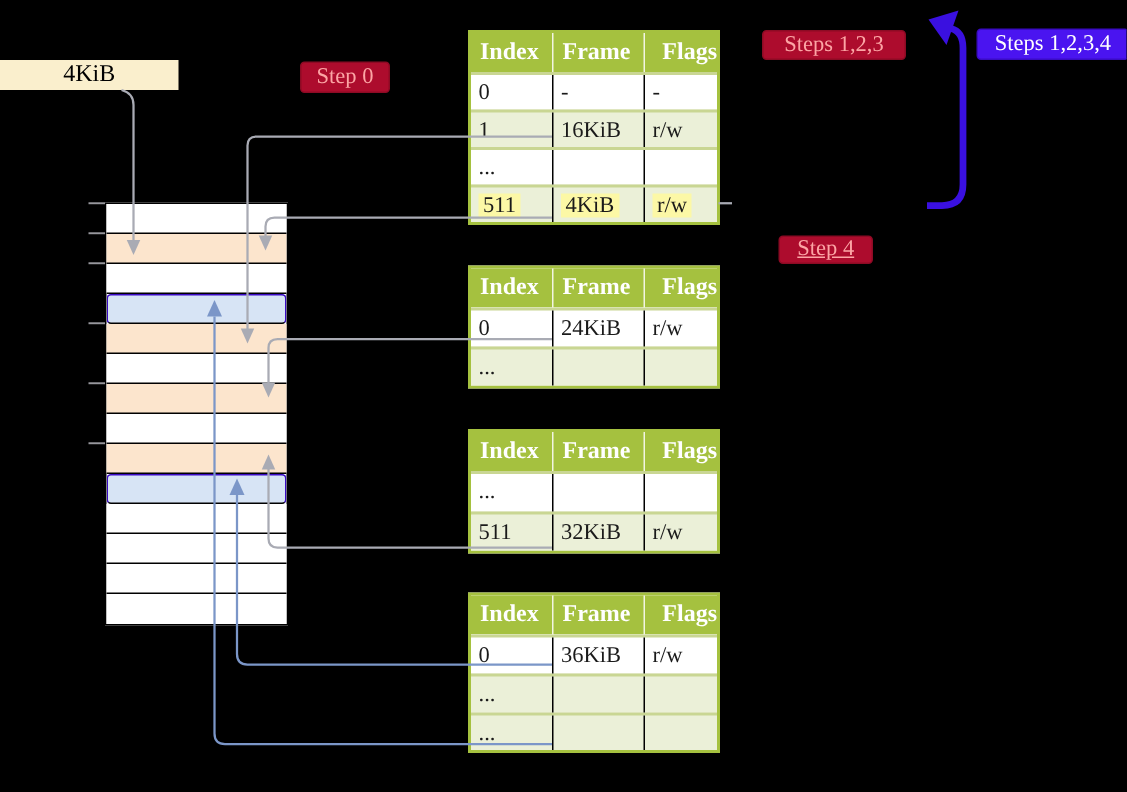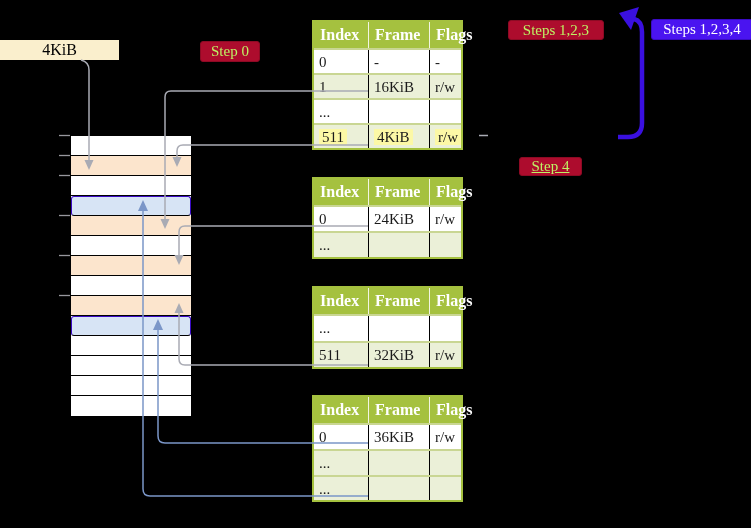--- a/index.html
+++ b/index.html
@@ -21,37 +21,37 @@
   body{
     width:751px;height:528px;position:relative;overflow:hidden;
     background:#000;
     font-family:"Liberation Serif","DejaVu Serif",serif;
   }
   .label{
     position:absolute;display:flex;align-items:center;justify-content:center;
     font-size:15px;line-height:1;white-space:nowrap;
   }
   .cream{background:var(--label-cream);color:#000;font-size:16px;}
-  .red{background:var(--label-red);color:#bef264;border-radius:3px;border:1px solid #8d0a24;}
+  .red{background:var(--label-red);color:#fca5a5;border-radius:3px;border:1px solid #8d0a24;}
   .blue{background:var(--label-blue);color:#fff;border-radius:3px;border:1px solid #3a0bc4;}
 
   
   .stack{
     position:absolute;left:70px;top:135px;width:120px;height:280px;
     border:1px solid #000;box-sizing:content-box;background:#fff;
   }
   .srow{height:20px;box-sizing:border-box;border-bottom:1px solid #000;}
   .srow:last-child{border-bottom:none;}
   .srow.white{background:#ffffff;}
   .srow.peach{background:var(--stack-peach);}
   .srow.blue{background:var(--stack-blue);}
 
   
   .ptable{
-    position:absolute;left:312px;width:151px;box-sizing:border-box;
+    position:absolute;left:312px;width:168px;box-sizing:border-box;
     border:2px solid var(--header-green);background:#fff;
   }
   .thead{display:grid;grid-template-columns:55px 61px 1fr;height:26px;
     background:var(--header-green);}
   .th{color:#fff;font-weight:bold;font-size:16px;padding:2px 0 0 6px;
     border-right:1px solid #f2f5e2;box-sizing:border-box;line-height:22px;}
   .th:last-child{border-right:none;text-align:right;}
   .trow{display:grid;grid-template-columns:55px 61px 1fr;
     border-top:2px solid var(--row-sep);box-sizing:border-box;}
   .t1 .trow{height:25px;}

